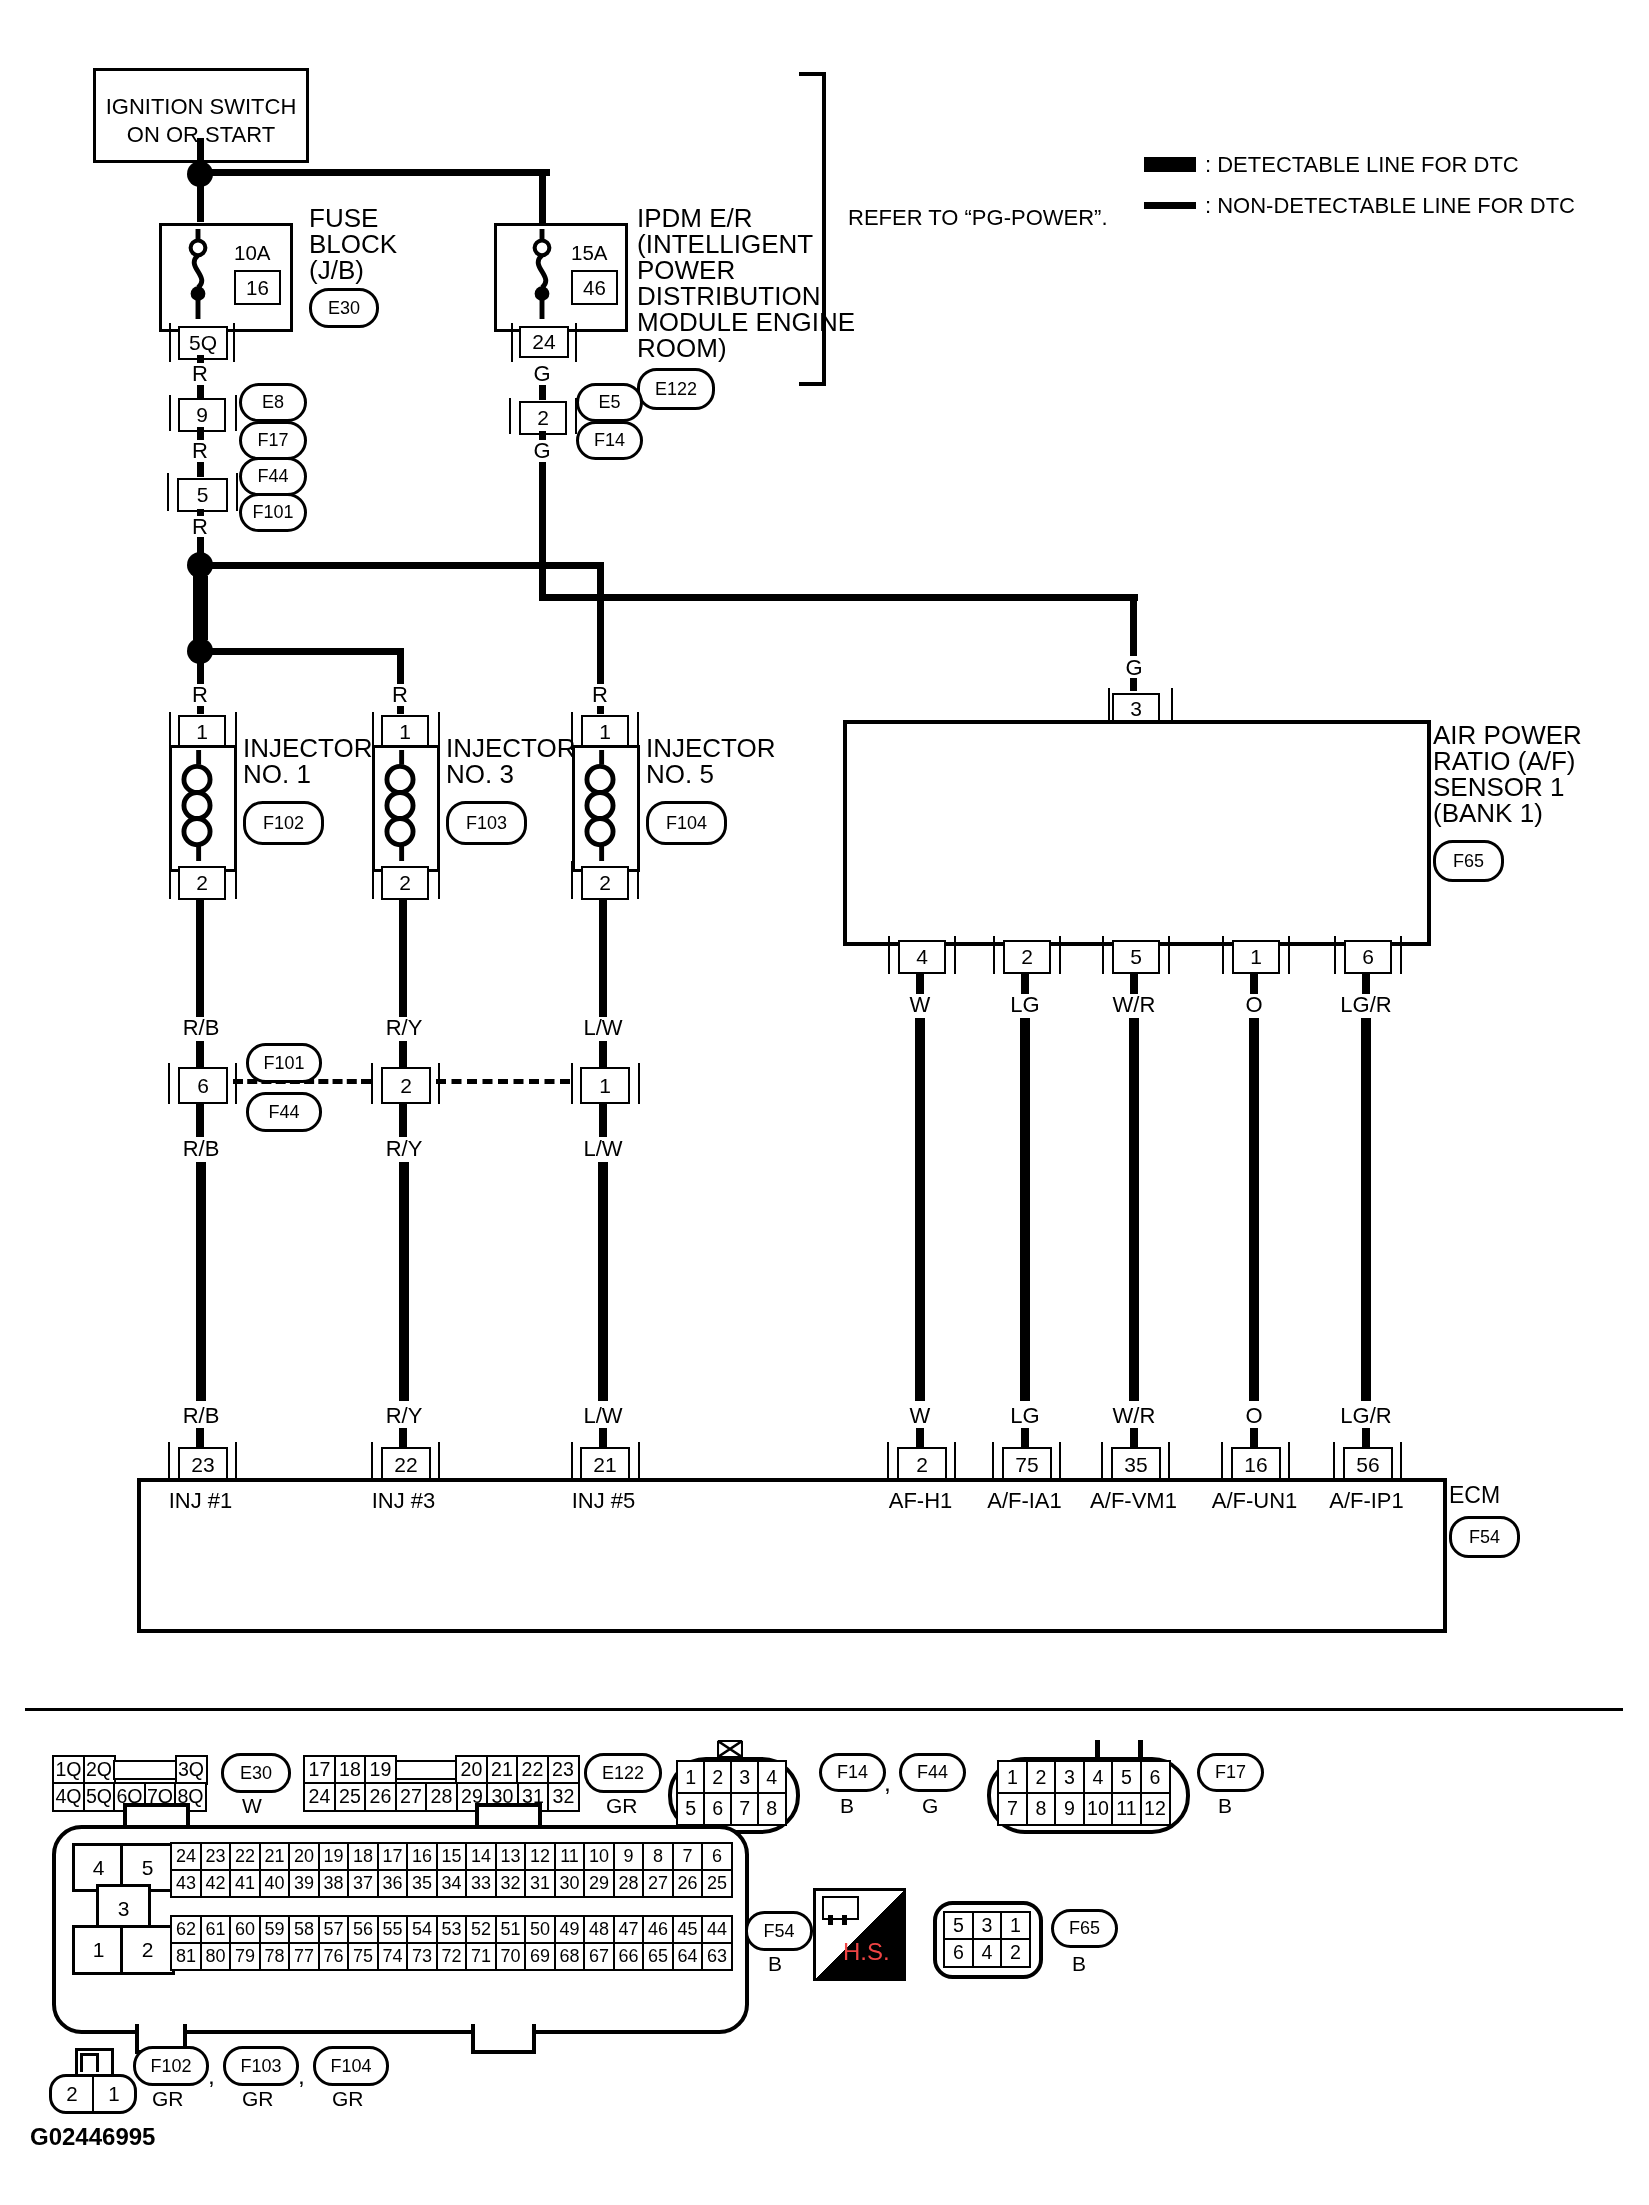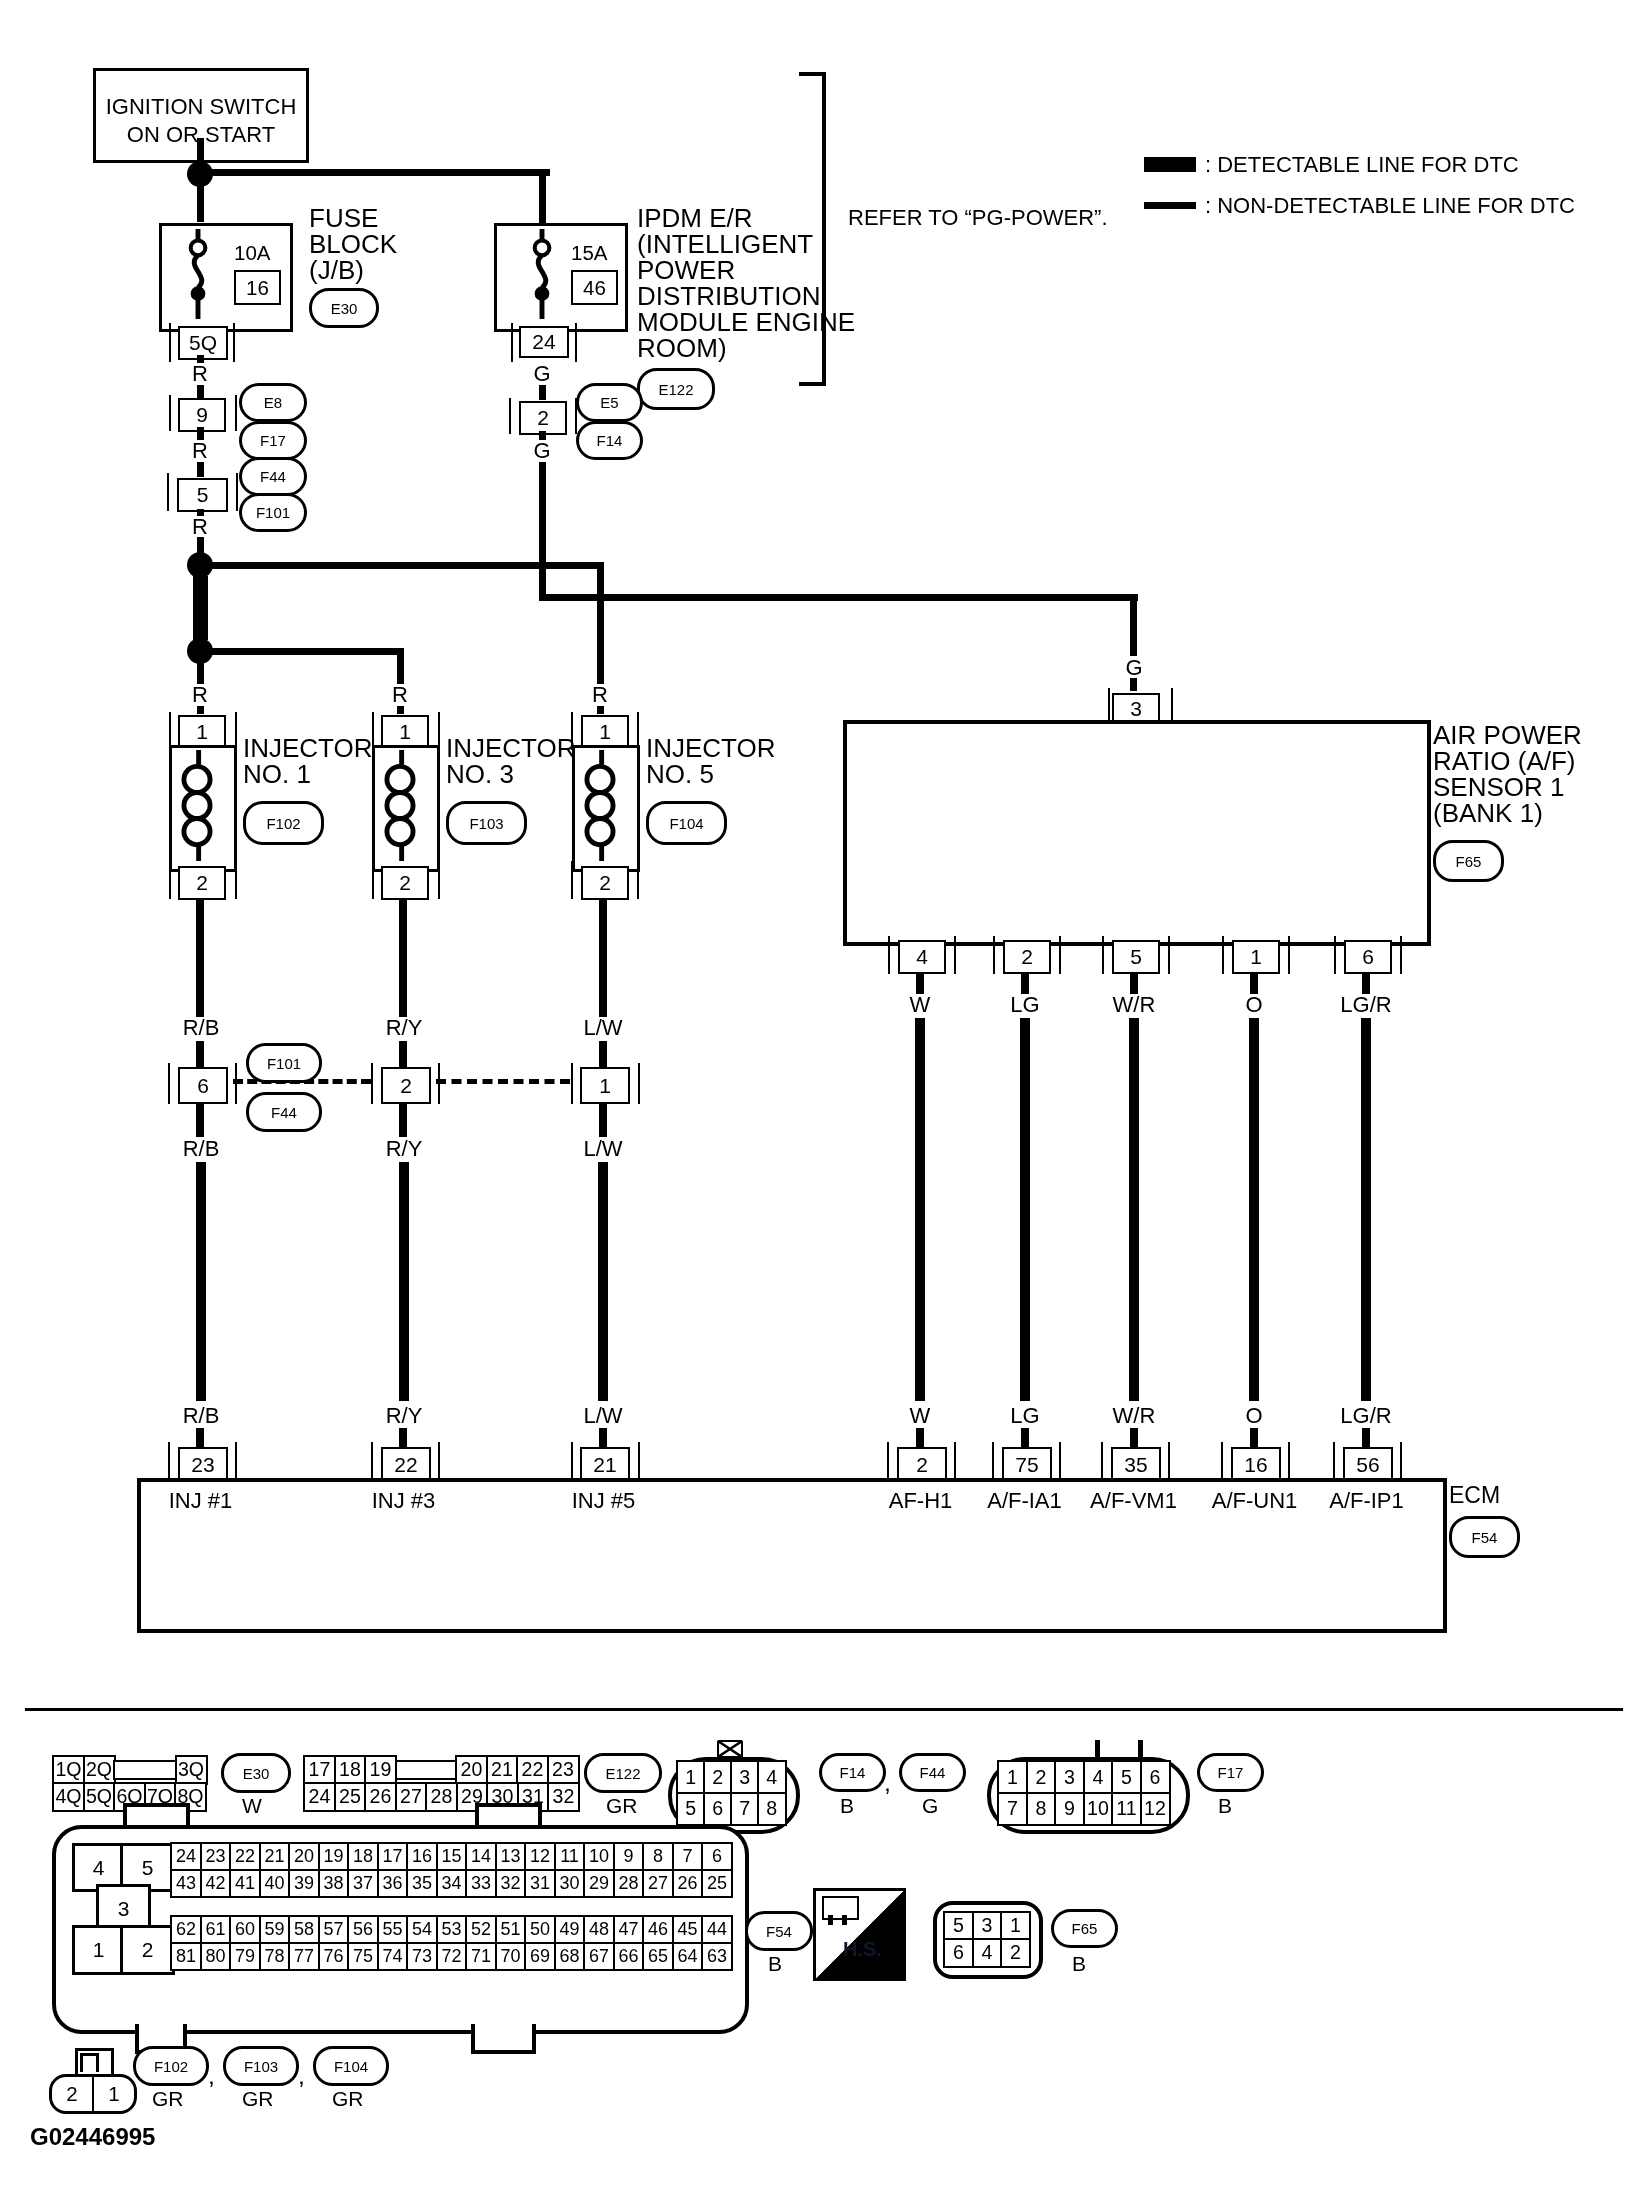--- a/index.html
+++ b/index.html
@@ -5,21 +5,21 @@
   html,body{margin:0;padding:0;background:#888}
   .page{position:relative;width:1649px;height:2205px;background:#fff;
         font-family:"Liberation Sans",sans-serif;color:#000;overflow:hidden}
   .abs{position:absolute}
   .wv,.wh{position:absolute;background:#000}
   .lbl{position:absolute;font-size:22px;white-space:pre;line-height:1.18}
   .wlbl{position:absolute;font-size:22px;background:#fff;text-align:center;line-height:21px}
   .box{position:absolute;border:3.3px solid #000;background:#fff}
   .pbox{position:absolute;border:2.5px solid #000;background:#fff;display:flex;align-items:center;justify-content:center;font-size:21px}
   .pshell{position:absolute;border-left:2.5px solid #000;border-right:2.5px solid #000}
-  .oval{position:absolute;border:3.3px solid #000;border-radius:19.6px;background:#fff;display:flex;align-items:center;justify-content:center;font-size:15px}
+  .oval{position:absolute;border:3.3px solid #000;border-radius:19.6px;background:#fff;display:flex;align-items:center;justify-content:center;font-size:18px}
   .dot{position:absolute;width:26px;height:26px;border-radius:50%;background:#000}
   .dash{position:absolute;border-top:5.7px dashed #000}
   .title{position:absolute;font-size:47px;font-weight:600;letter-spacing:0.8px}
   .name{position:absolute;font-size:26px;line-height:26px;white-space:pre}
   .grid{position:absolute}
   .grow{display:flex}
   .grow+.grow{margin-top:-2.5px}
   .gcell{width:var(--cw);height:var(--ch);margin-left:-2.5px;border:2.5px solid #000;box-sizing:border-box;
          display:flex;align-items:center;justify-content:center;background:#fff;font-size:inherit}
   .gcell:first-child{margin-left:0}
@@ -485,21 +485,21 @@
         <div class="gcell">63</div>
       </div>
     </div>
   <div class="oval" style="left:745px;top:1911px;width:62px;height:34px">F54</div>
   <div class="lbl" style="left:768px;top:1952px;font-size:21px">B</div>
 
   <div class="hsbox" style="left:813px;top:1888px;width:87px;height:87px"></div>
   <div class="abs" style="left:822px;top:1896px;width:33px;height:19.6px;border:2.5px solid #000;background:#fff"></div>
   <div class="abs" style="left:828px;top:1915px;width:4.9px;height:9.8px;background:#000"></div>
   <div class="abs" style="left:842px;top:1915px;width:4.9px;height:9.8px;background:#000"></div>
-  <div class="abs" style="left:843px;top:1938px;width:59px;color:#0f172a;font-size:20px;font-weight:bold">H.S.</div>
+  <div class="abs" style="left:843px;top:1938px;width:59px;color:#ef4444;font-size:24px;font-weight:normal">H.S.</div>
 
   <div class="ovalshell" style="left:933px;top:1901px;width:102px;height:70px;border-radius:19.6px"></div>
   <div class="grid f65g" style="left:943px;top:1911px">
       <div class="grow">
         <div class="gcell">5</div>
         <div class="gcell">3</div>
         <div class="gcell">1</div>
       </div>
       <div class="grow">
         <div class="gcell">6</div>

